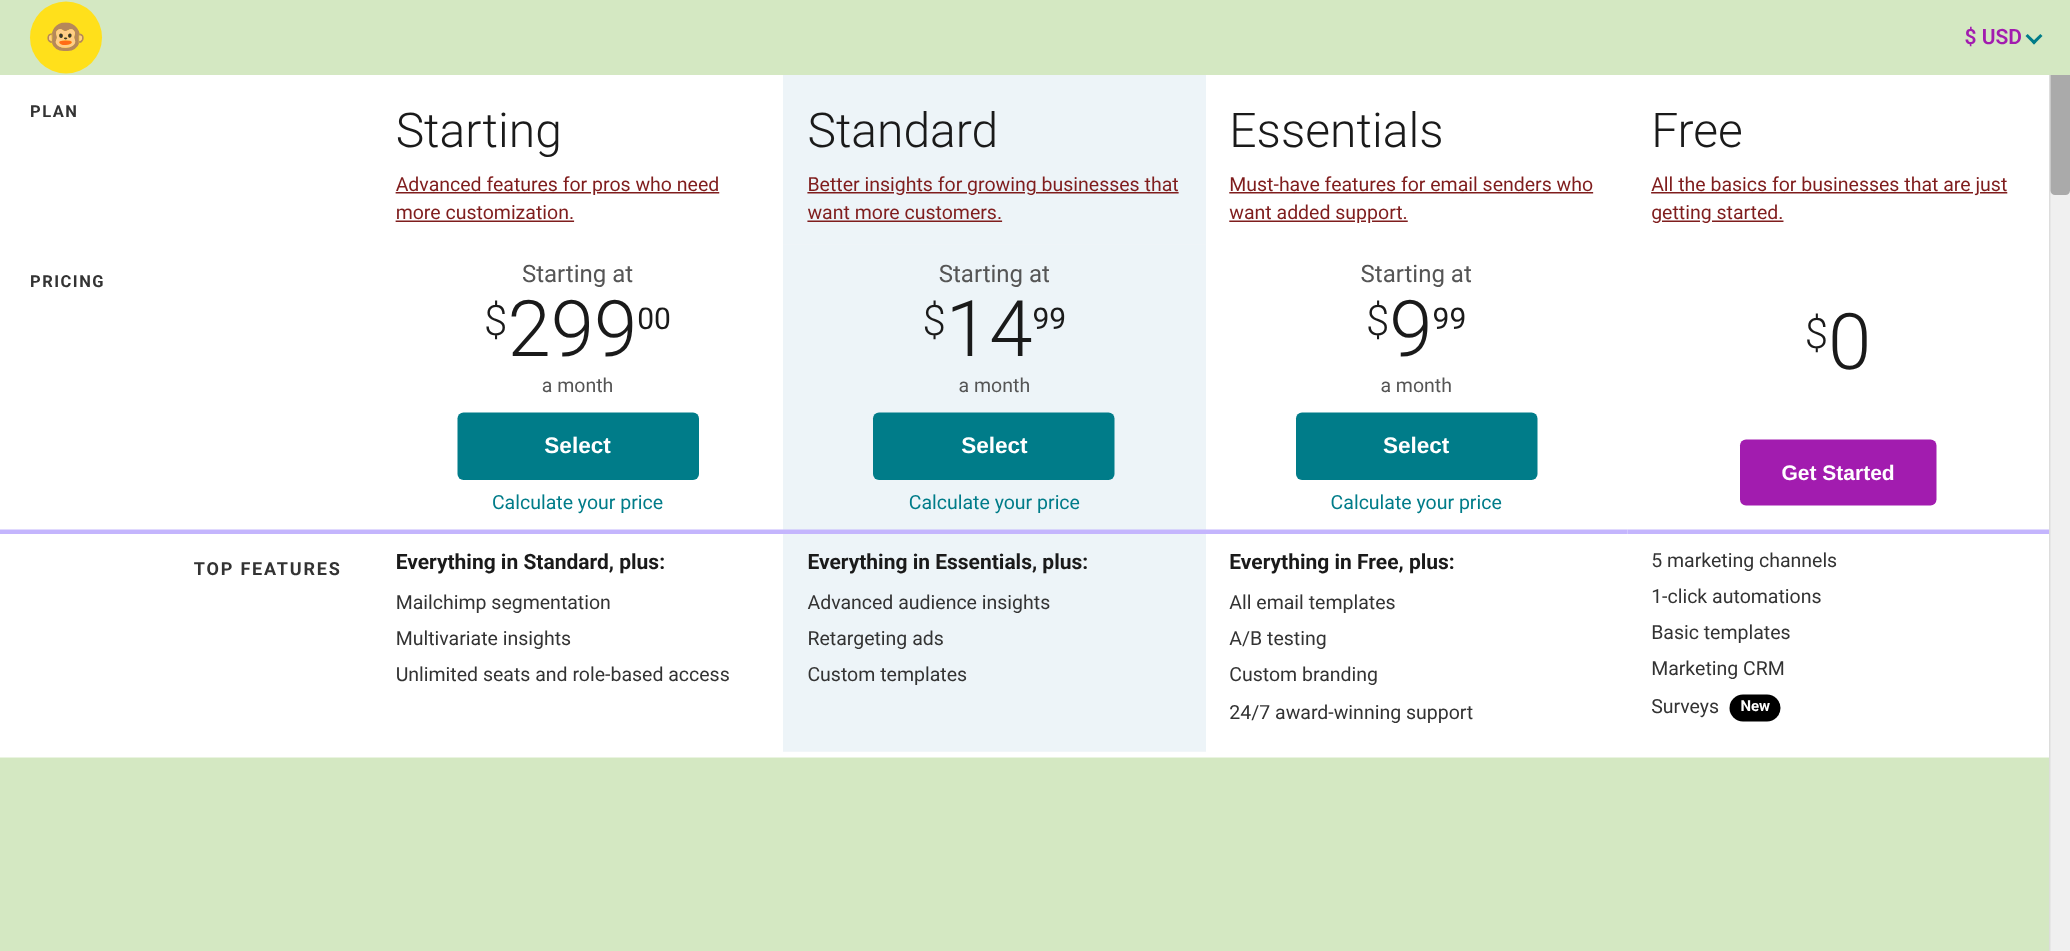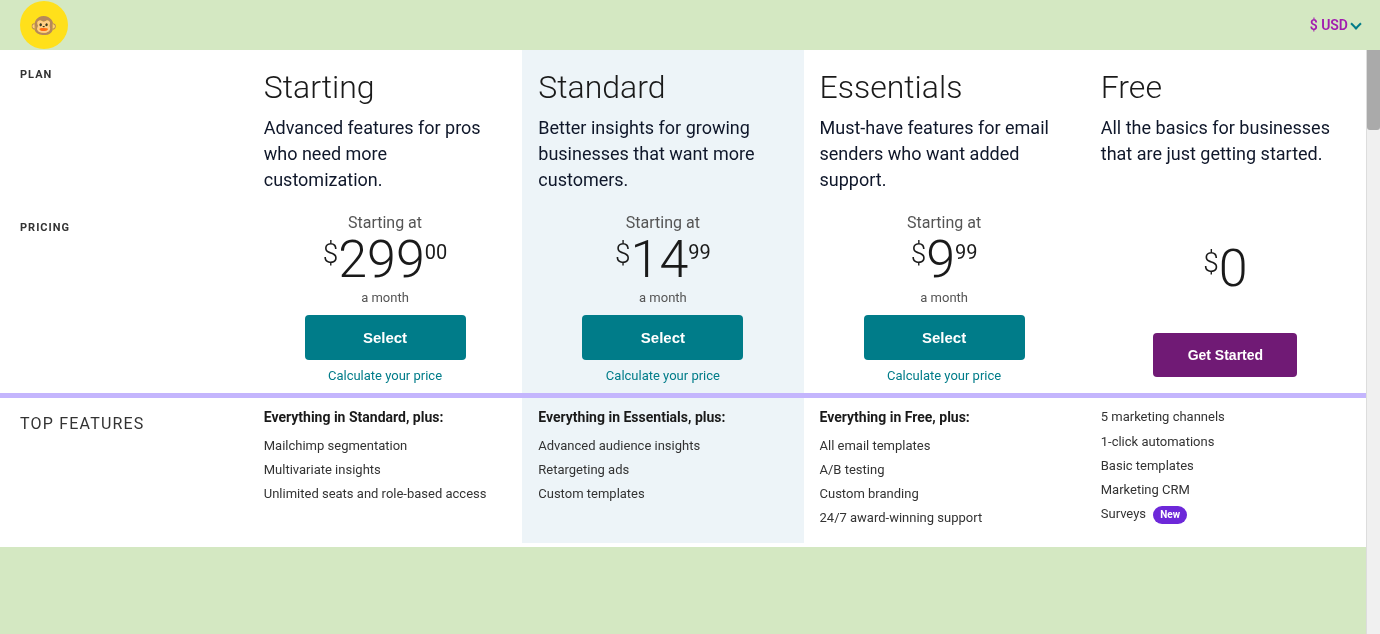--- a/index.html
+++ b/index.html
@@ -129,23 +129,24 @@
 
     .plan-name {
       font-size: 32px;
       font-weight: 300;
       color: #1a1a1a;
       margin-bottom: 10px;
       line-height: 1.1;
     }
 
     .plan-desc {
-      font-size: 18px;
-      color: #0f172a;
+      font-size: 13px;
+      color: #7f1d1d;
       line-height: 1.45;
+      text-decoration: underline;
     }
 
     
     .pricing-cell {
       padding: 10px 16px 8px 16px;
       vertical-align: top;
       text-align: center;
     }
 
     .starting-at {
@@ -200,24 +201,24 @@
       border: none;
       border-radius: 4px;
       font-size: 15px;
       font-weight: 600;
       cursor: pointer;
       text-align: center;
     }
 
     .btn-get-started {
       display: block;
-      width: 144px;
+      width: 131px;
       margin: 8px auto;
       padding: 14px 0;
-      background: #701a75;
+      background: #a21caf;
       color: white;
       border: none;
       border-radius: 4px;
       font-size: 14px;
       font-weight: 600;
       cursor: pointer;
       text-align: center;
     }
 
     .calc-price-link {
@@ -225,26 +226,27 @@
       text-align: center;
       color: #007c89;
       font-size: 13px;
       text-decoration: none;
       margin-top: 4px;
       cursor: pointer;
     }
 
     
     .features-label {
-      font-size: 16px;
-      font-weight: 400;
+      font-size: 12px;
+      font-weight: 700;
       letter-spacing: 1.2px;
       color: #333;
       padding: 16px 20px 8px 20px;
       vertical-align: top;
+      text-align: right;
     }
 
     .features-cell {
       padding: 10px 16px 10px 16px;
       vertical-align: top;
     }
 
     .features-header {
       font-size: 14px;
       font-weight: 700;
@@ -255,37 +257,37 @@
 
     .feature-item {
       font-size: 13px;
       color: #333;
       margin-bottom: 6px;
       line-height: 1.4;
     }
 
     .badge-new {
       display: inline-block;
-      background: #6d28d9;
+      background: #000000;
       color: white;
       font-size: 10px;
       font-weight: 700;
       padding: 2px 7px;
       border-radius: 10px;
       margin-left: 4px;
       vertical-align: middle;
     }
 
     
     .standard-col {
       background-color: #edf4f8;
     }
 
     .pricing-row td {
-      border-bottom: 5px solid #c4b5fd;
+      border-bottom: 3px solid #c4b5fd;
     }
   </style>
 </head>
 <body>
 
 <div class="scrollbar-container">
   <div class="scrollbar-thumb"></div>
 </div>
 
 <div class="top-bar">

